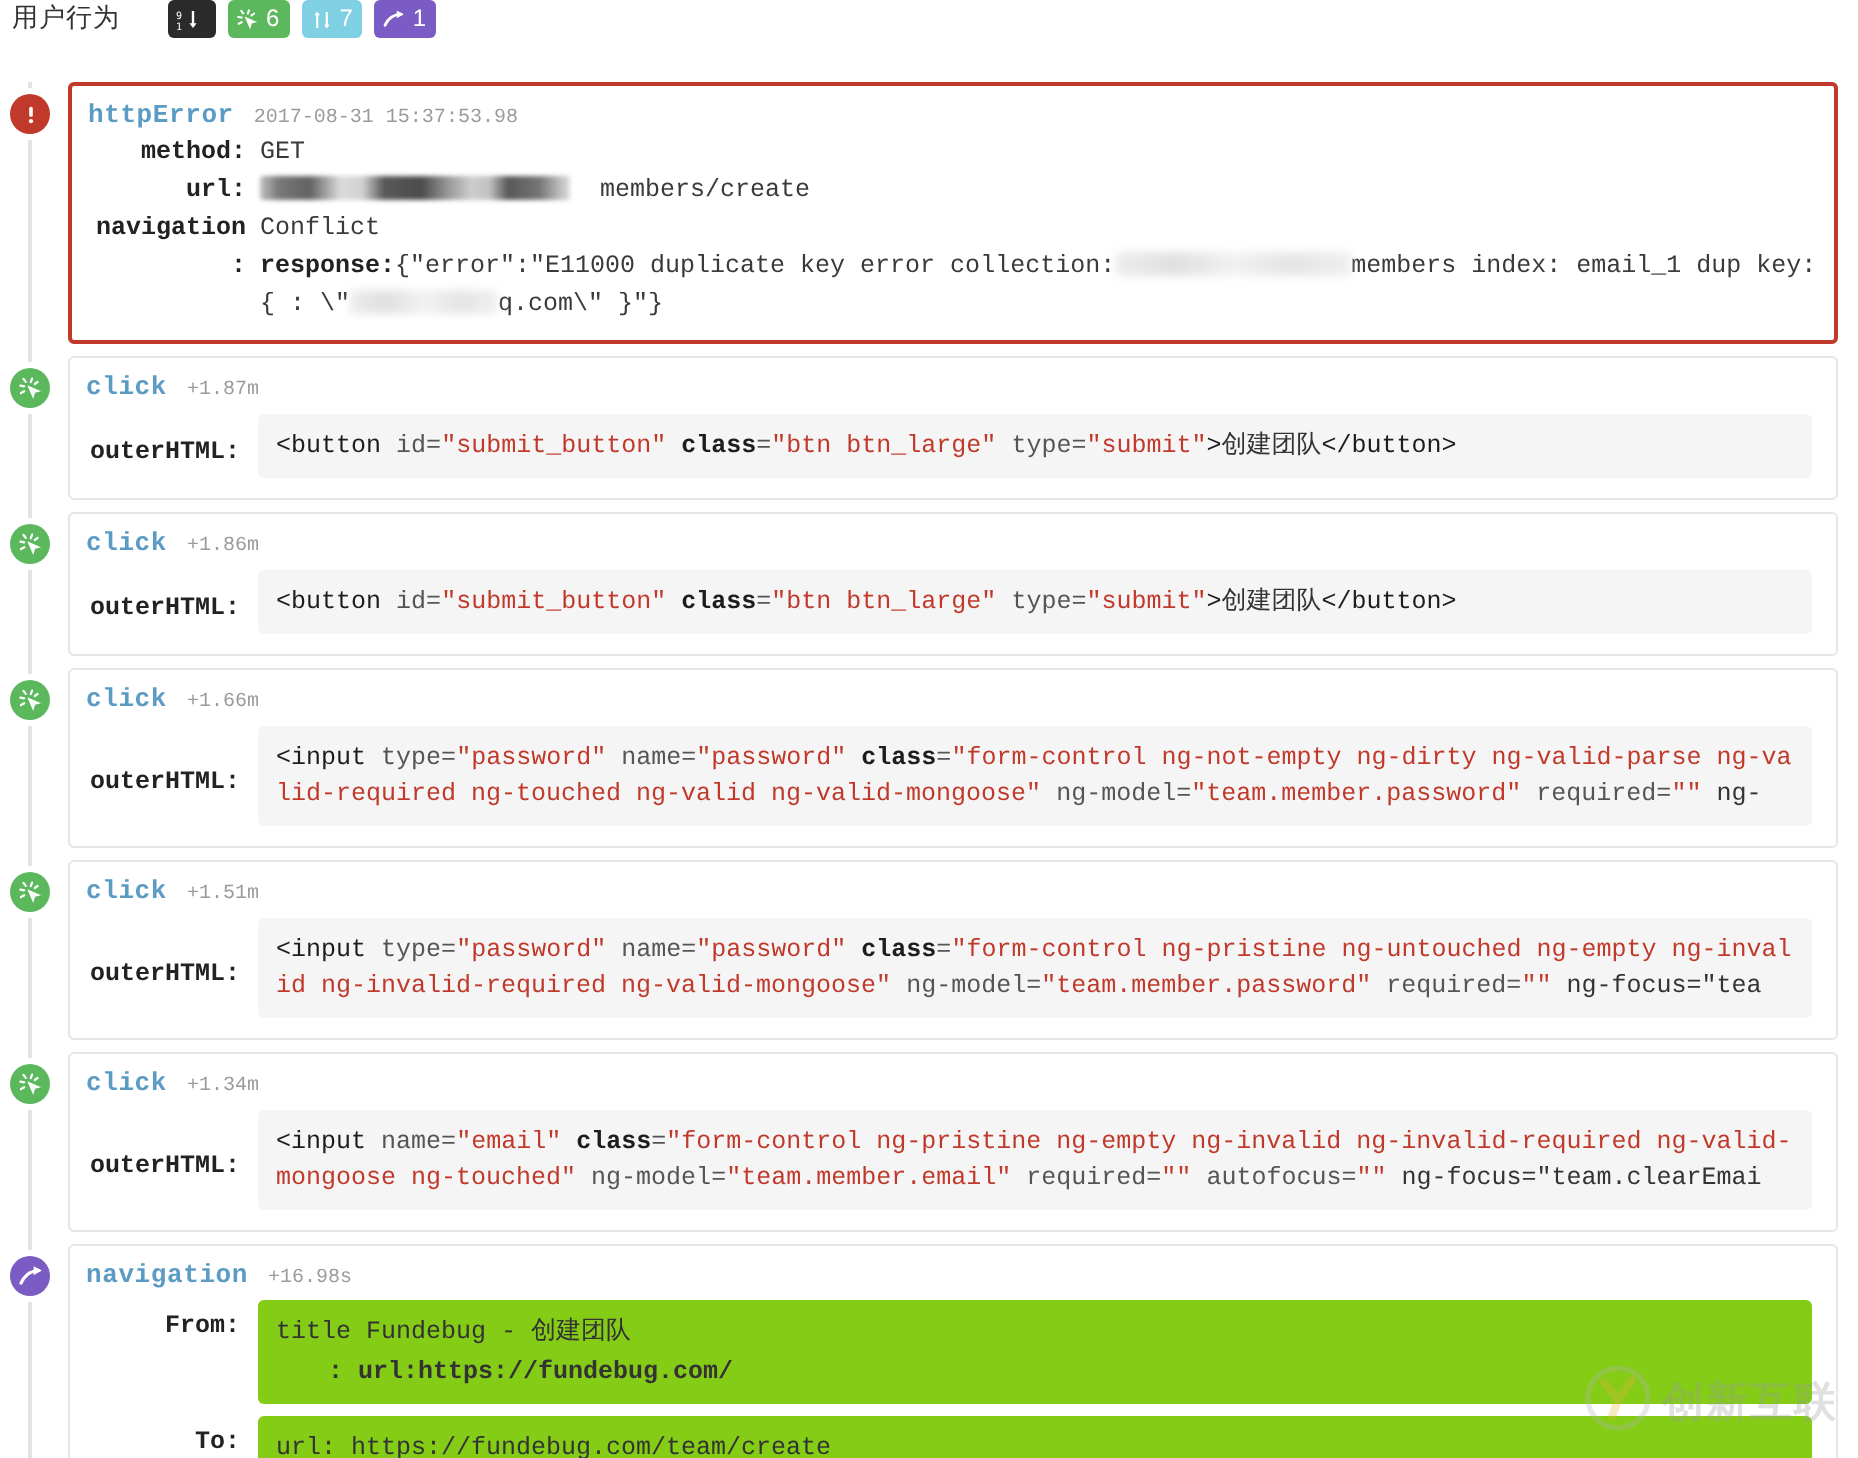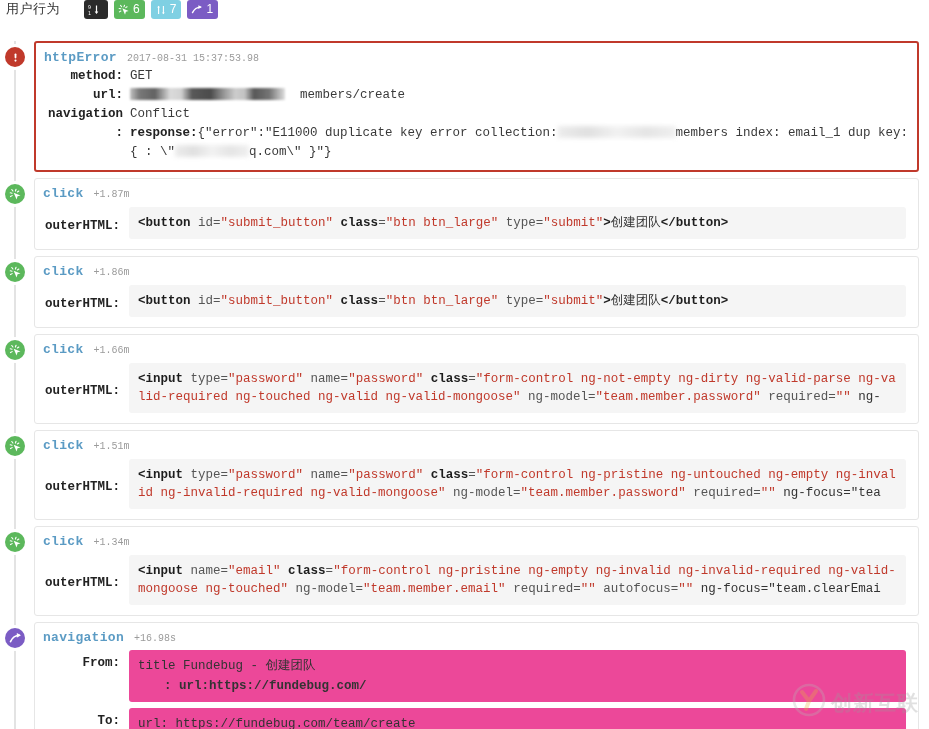--- a/index.html
+++ b/index.html
@@ -186,21 +186,21 @@
     border-radius: 3px;
     padding: 7px 8px 7px 9px;
     font-family: "Liberation Mono", monospace;
     font-size: 12.5px;
     line-height: 18px;
     color: #333;
     overflow: hidden;
     white-space: pre-wrap;
     word-break: break-all;
   }
-  .code-box .tag { font-weight: bold; color: #1d1d1d; }
+  .code-box .tag { font-weight: normal; color: #1d1d1d; }
   .code-box .attr { color: #555; }
   .code-box .attr-b { color: #1d1d1d; font-weight: bold; }
   .code-box .val { color: #c0392b; }
 
   
   .nav-row {
     display: flex;
     align-items: flex-start;
     padding: 3px 12px 3px 8px;
   }
@@ -211,21 +211,21 @@
     padding-right: 9px;
     padding-top: 6px;
     font-family: "Liberation Mono", monospace;
     font-size: 12.5px;
     font-weight: bold;
     color: #222;
   }
   .nav-box {
     flex: 1 1 auto;
     min-width: 0;
-    background: #ec4899;
+    background: #84cc16;
     border-radius: 3px;
     padding: 6px 9px;
     font-family: "Liberation Mono", monospace;
     font-size: 12.5px;
     line-height: 20px;
     color: #333;
     white-space: pre-wrap;
     word-break: break-all;
   }
   .nav-sub { padding-left: 26px; font-weight: bold; }

